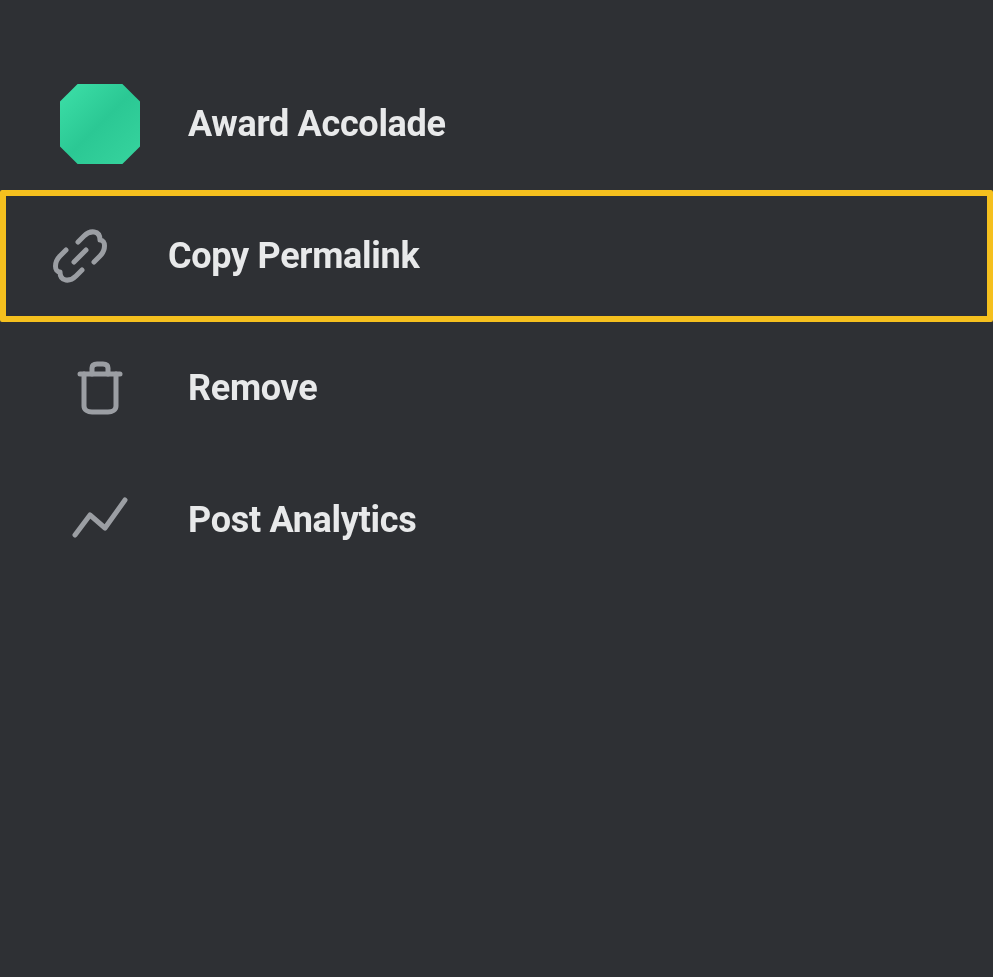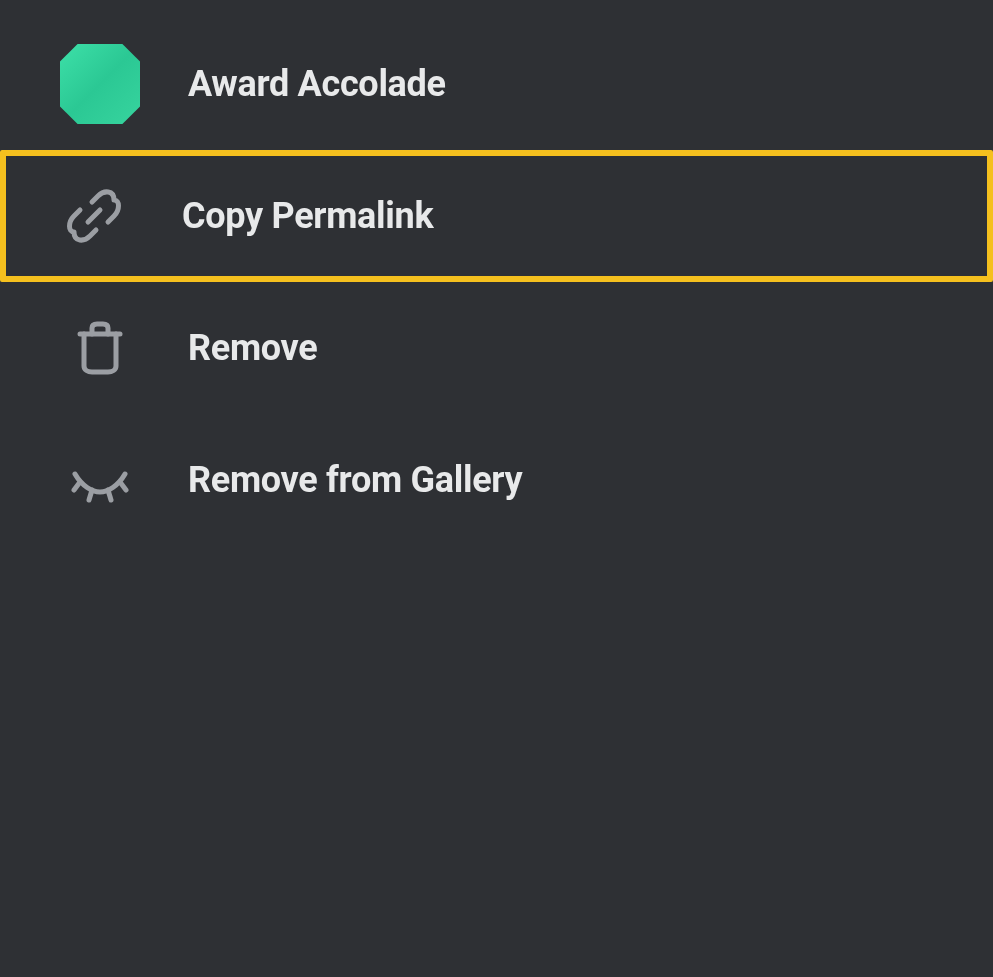--- a/index.html
+++ b/index.html
@@ -12,31 +12,32 @@
       font-family: -apple-system, BlinkMacSystemFont, "Segoe UI", Roboto, Helvetica, Arial, sans-serif;
       width: 993px;
       height: 977px;
       overflow: hidden;
       border-radius: 40px;
     }
     .menu {
       display: flex;
       flex-direction: column;
       padding-top: 18px;
+      margin-top: 40px;
     }
     .menu-item {
       display: flex;
       align-items: center;
       height: 132px;
       padding-left: 60px;
       cursor: pointer;
     }
     .menu-item.highlighted {
       border: 6px solid #f5c01e;
-      padding-left: 48px;
+      padding-left: 34px;
       border-radius: 2px;
     }
     .icon-wrap {
       width: 80px;
       height: 80px;
       display: flex;
       align-items: center;
       justify-content: center;
       flex-shrink: 0;
     }
@@ -93,27 +94,23 @@
         <path d="M10 16 L50 16"></path>
         <path d="M14 16 L14 48 C14 52 18 54 22 54 L38 54 C42 54 46 52 46 48 L46 16"></path>
         <path d="M22 16 L22 10 C22 7 24 6 27 6 L33 6 C36 6 38 7 38 10 L38 16"></path>
       </svg>
     </span>
     <span class="label">Remove</span>
   </div>
 
 
 
-
   <div class="menu-item">
     <span class="icon-wrap">
       <svg class="icon-svg" viewBox="0 0 60 60">
-        <path d="M5 24 C12 36 22 42 30 42 C38 42 48 36 55 24"></path>
-        <path d="M10 32 L4 40"></path>
-        <path d="M22 40 L19 50"></path>
-        <path d="M38 40 L41 50"></path>
-        <path d="M50 32 L56 40"></path>
+        <path d="M5 45 L20 25 L35 38 L55 10"></path>
       </svg>
     </span>
-    <span class="label">Remove from Gallery</span>
+    <span class="label">Post Analytics</span>
   </div>
+
 
 </div>
 
 </body></html>

